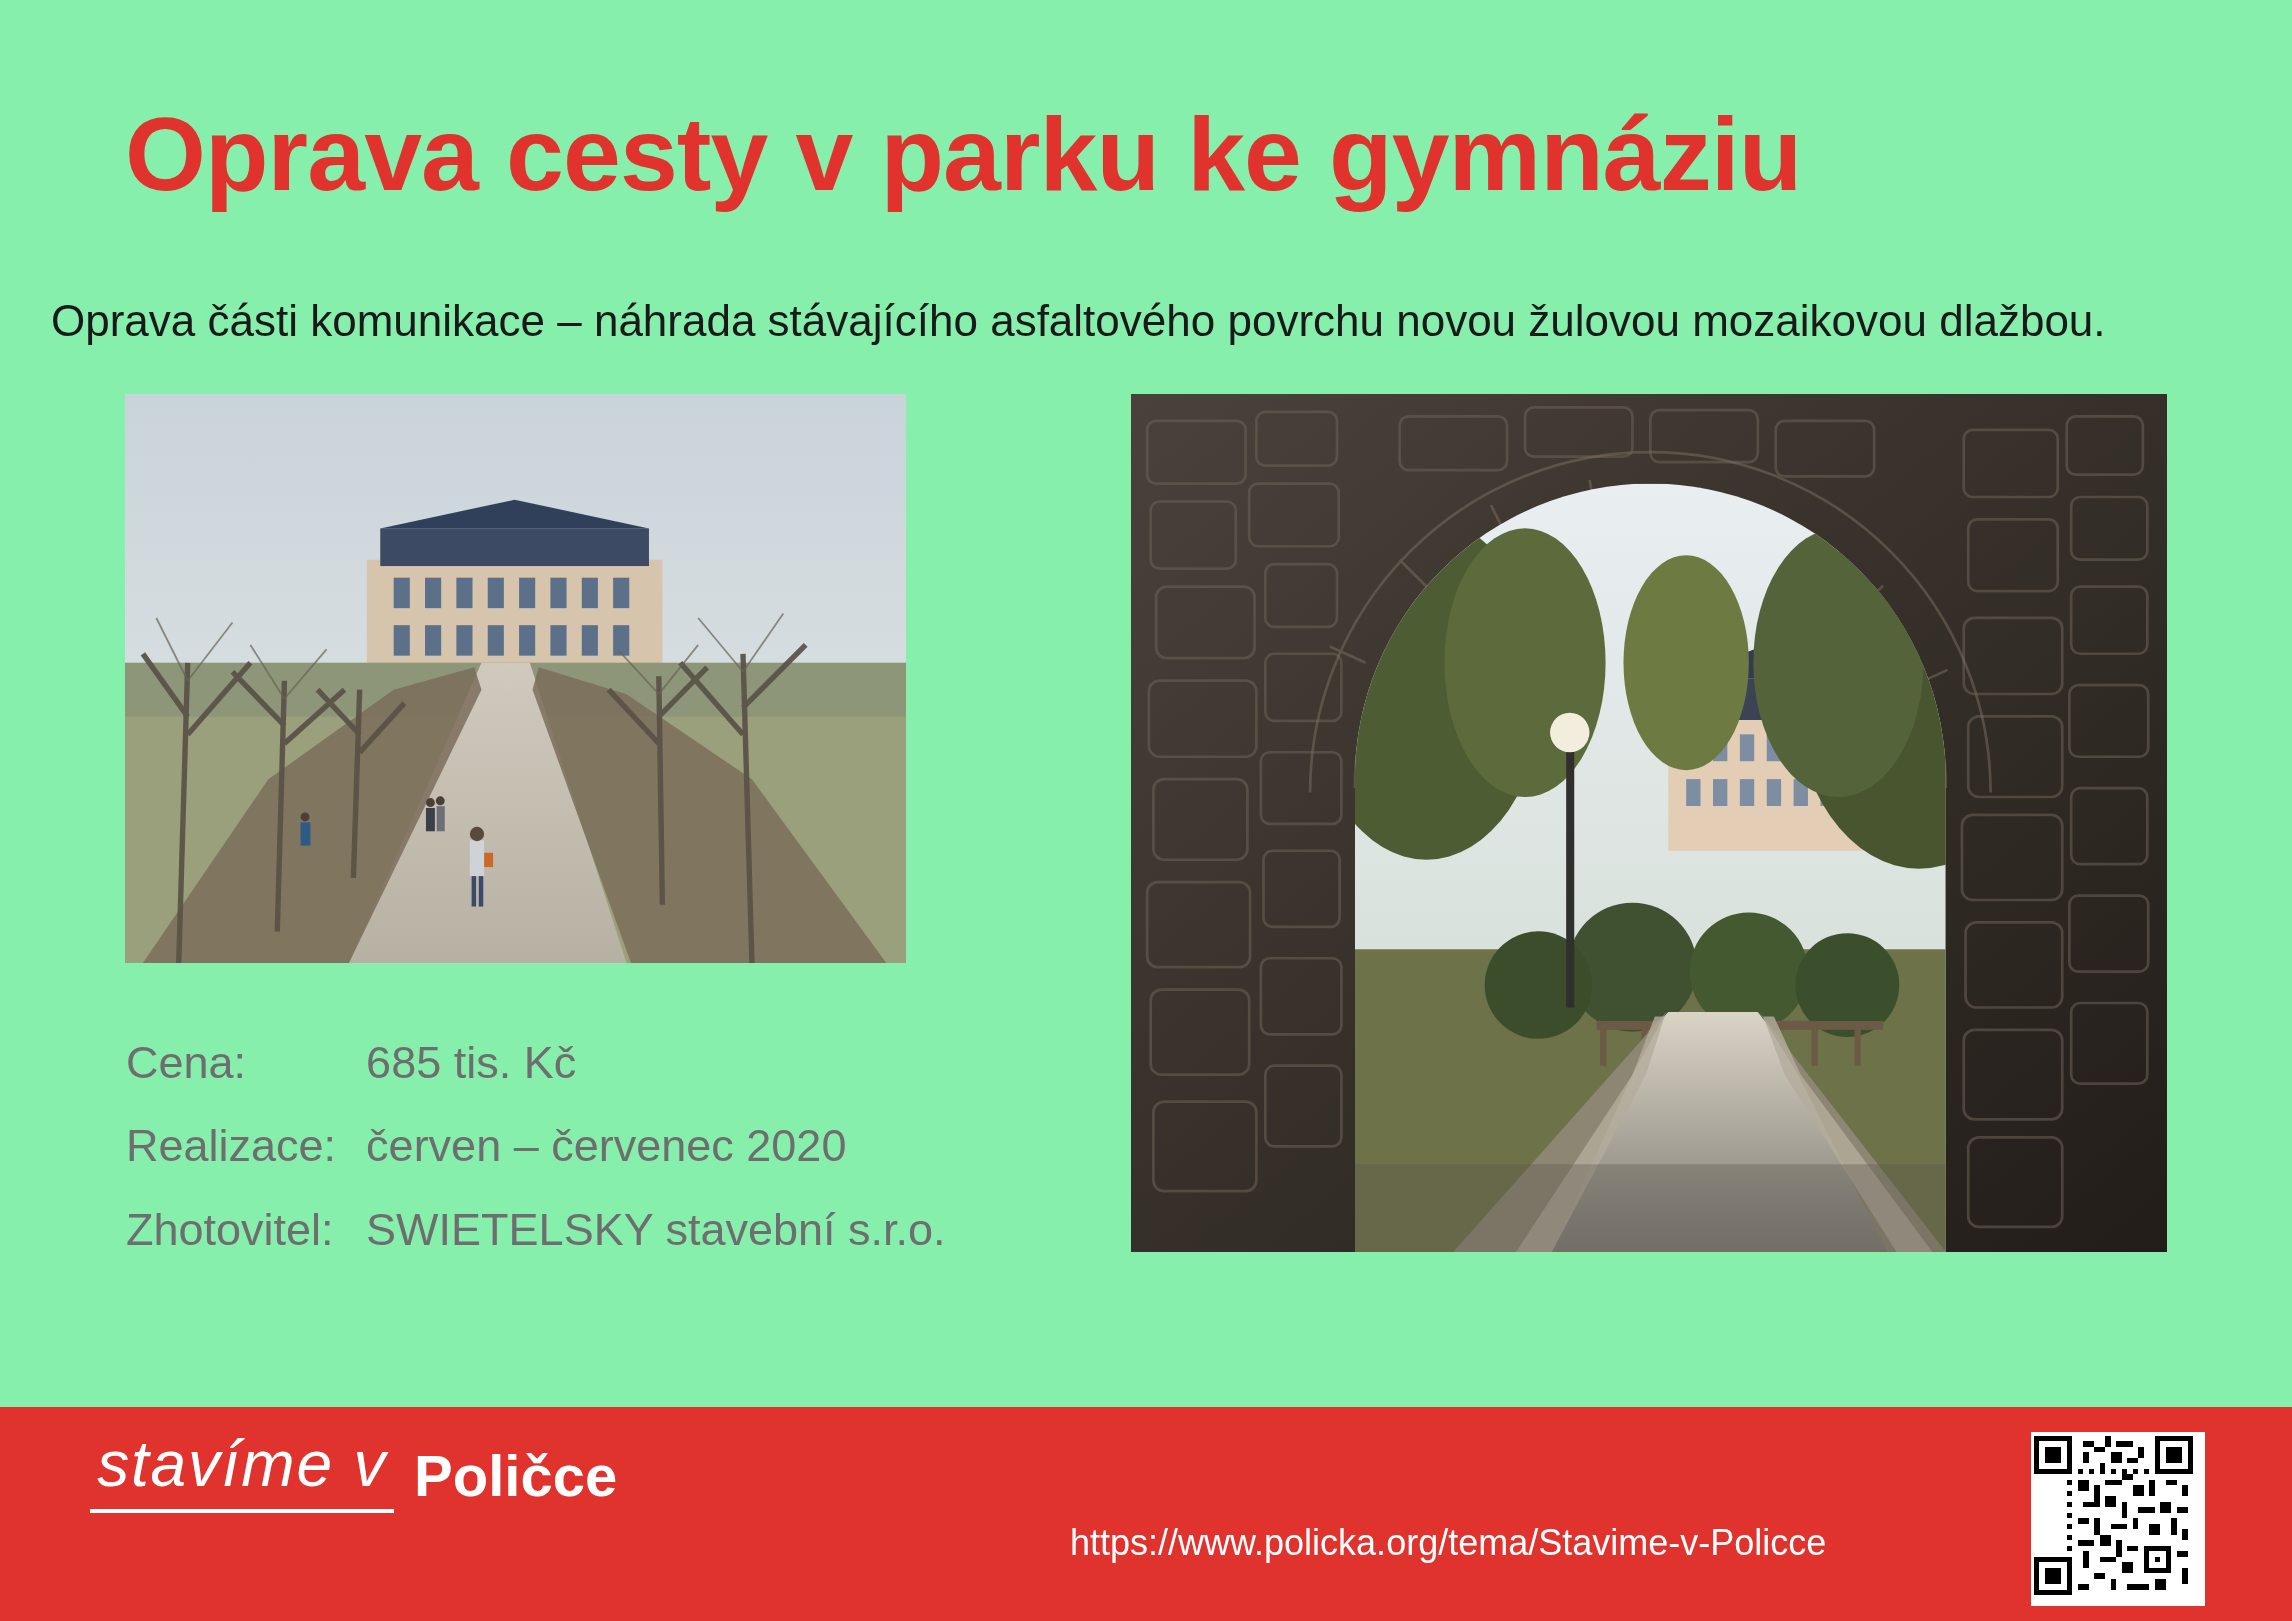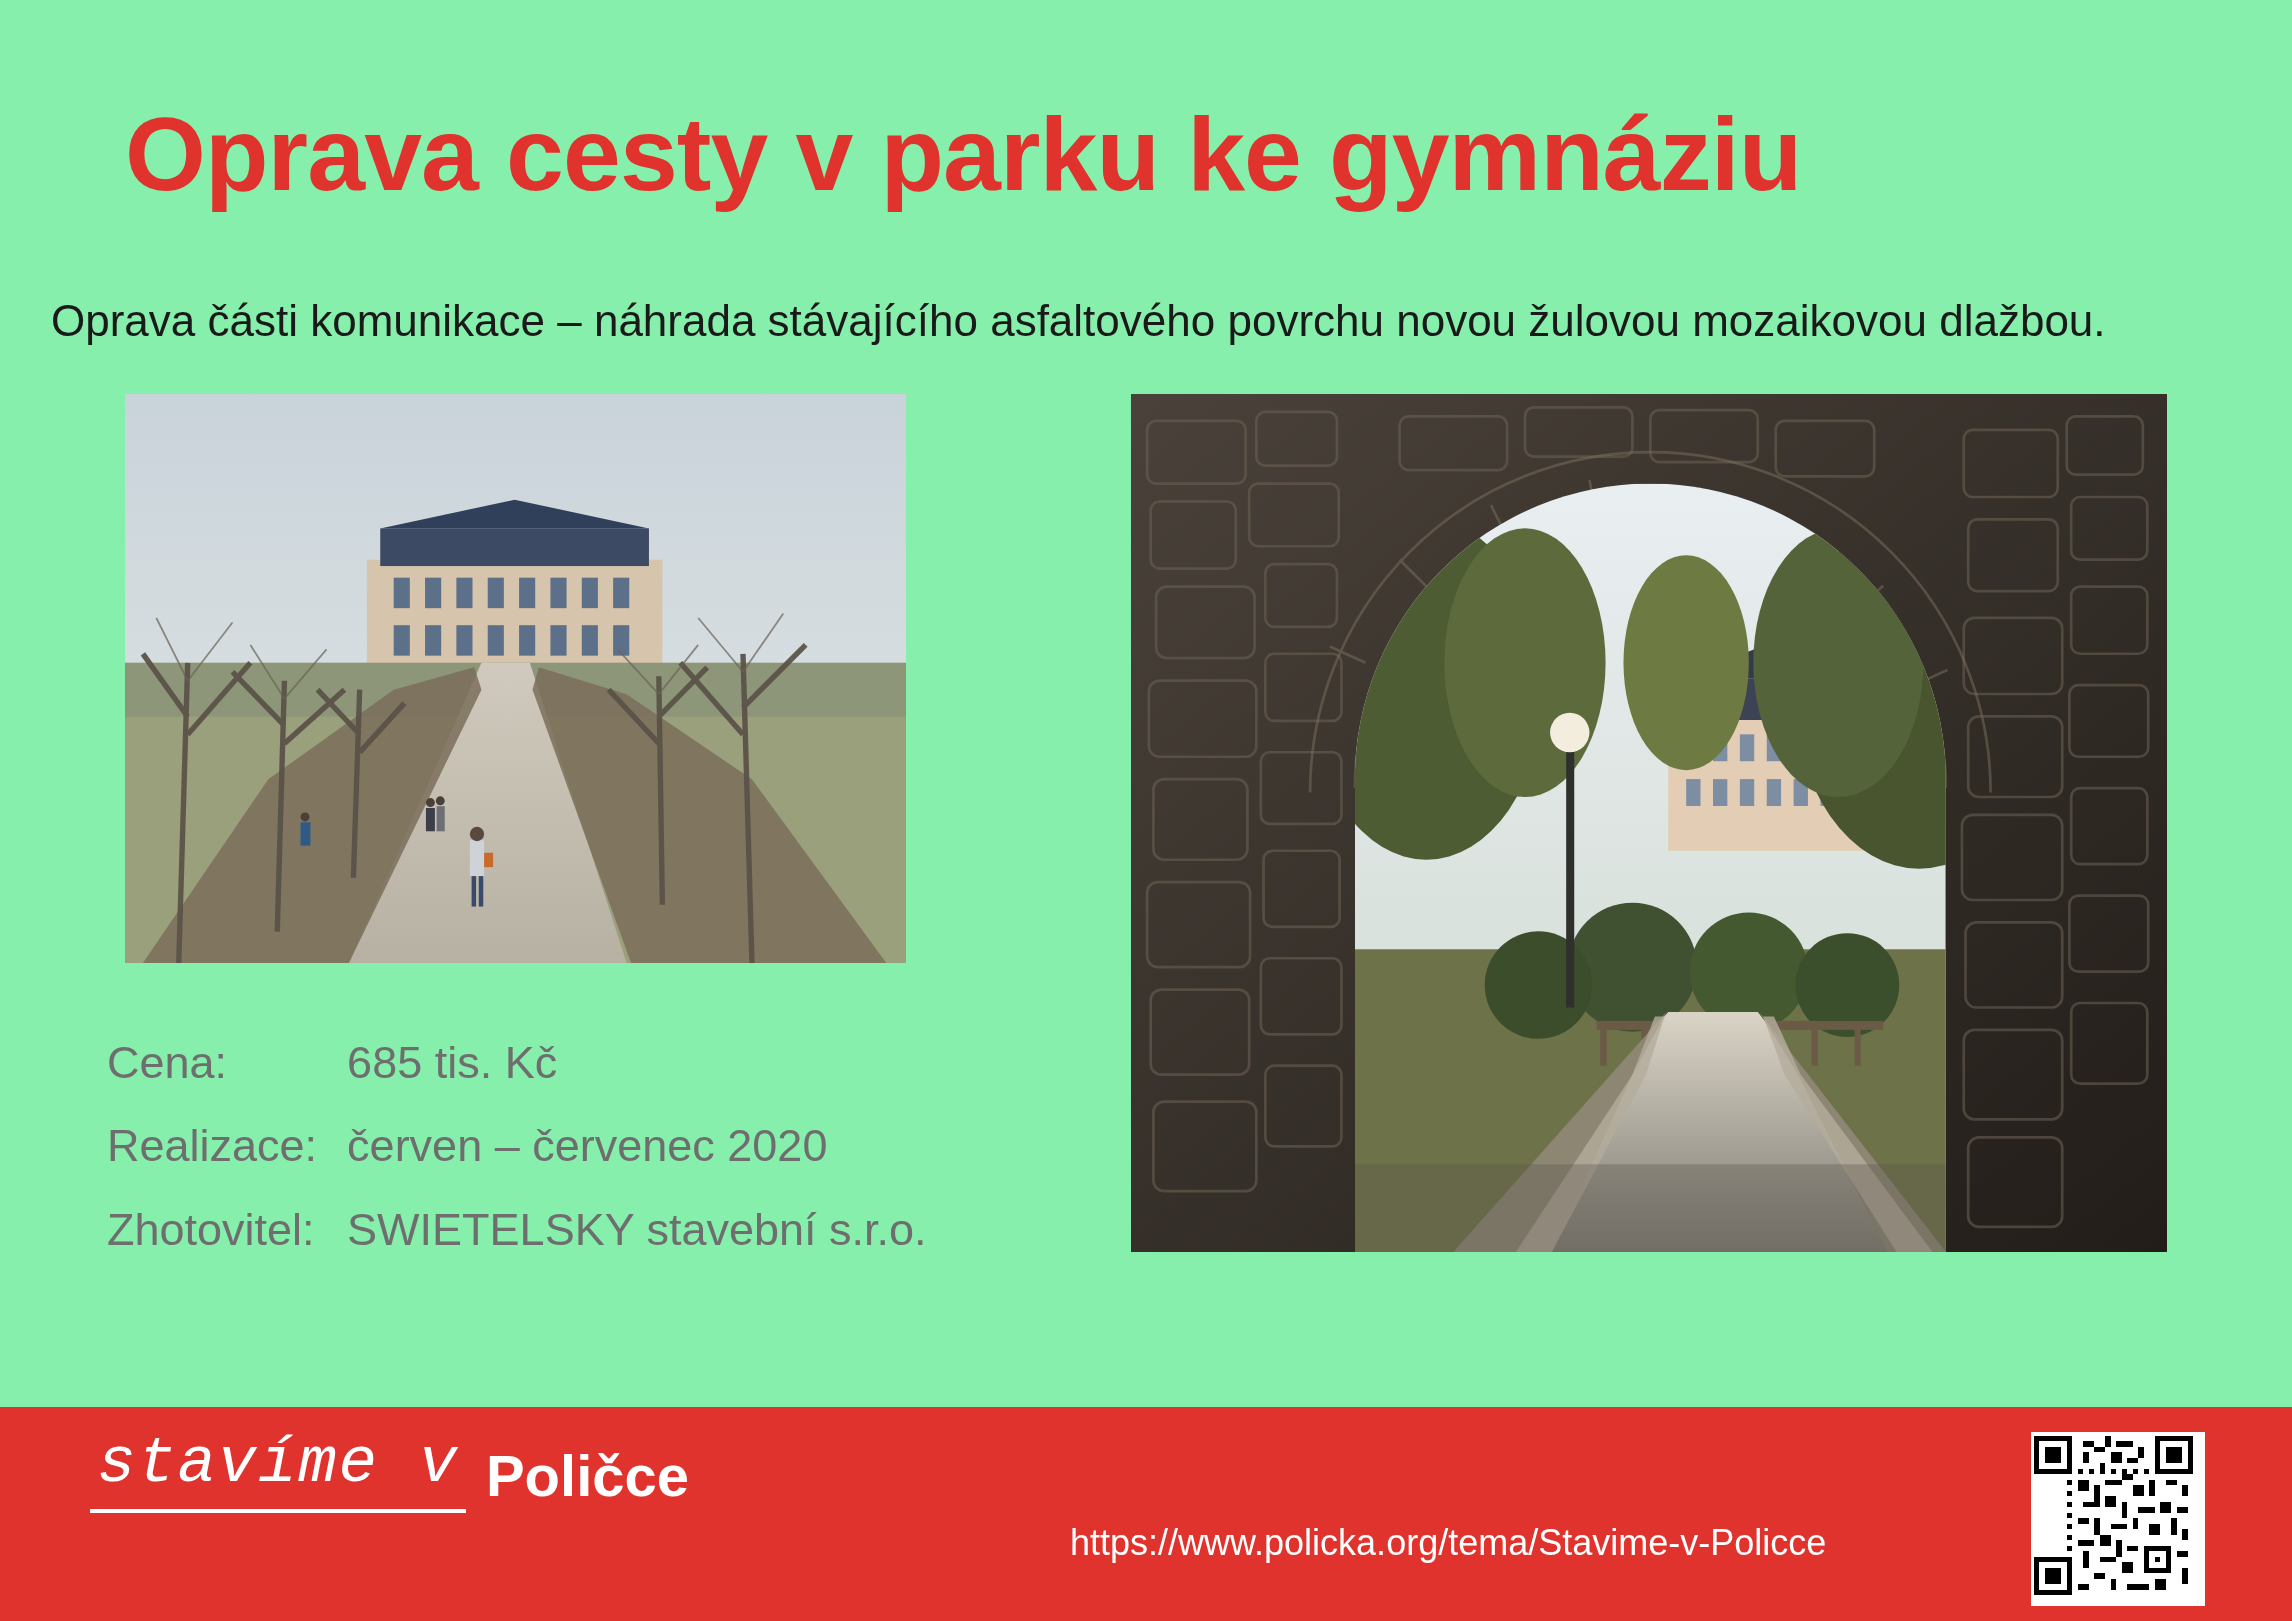--- a/index.html
+++ b/index.html
@@ -66,21 +66,21 @@
     top: 41px;
     width: 1036px;
     height: 858px;
     overflow: hidden;
     background: #2a2420;
   }
 
   
   .info {
     position: absolute;
-    left: 107px;
+    left: 126px;
     top: 676px;
     color: #6e6e6e;
     font-size: 45px;
     line-height: 1.5;
   }
   .info table { border-collapse: collapse; }
   .info td { padding: 0 0 16px 0; vertical-align: top; white-space: nowrap; }
   .info td.label { padding-right: 30px; }
 
   
@@ -93,21 +93,21 @@
   }
   .brand {
     position: absolute;
     left: 90px;
     top: 25px;
     display: flex;
     align-items: flex-end;
     color: #ffffff;
   }
   .brand-script {
-    font-family: Liberation Mono, monospace;
+    font-family: Liberation Sans, sans-serif;
     font-style: italic;
     font-size: 64px;
     letter-spacing: 1.8px;
     border-bottom: 4.5px solid #ffffff;
     padding: 0 7.2px 12.5px 7.2px;
     line-height: 1;
     text-align: center;
   }
   .brand-city {
     font-size: 58px;

